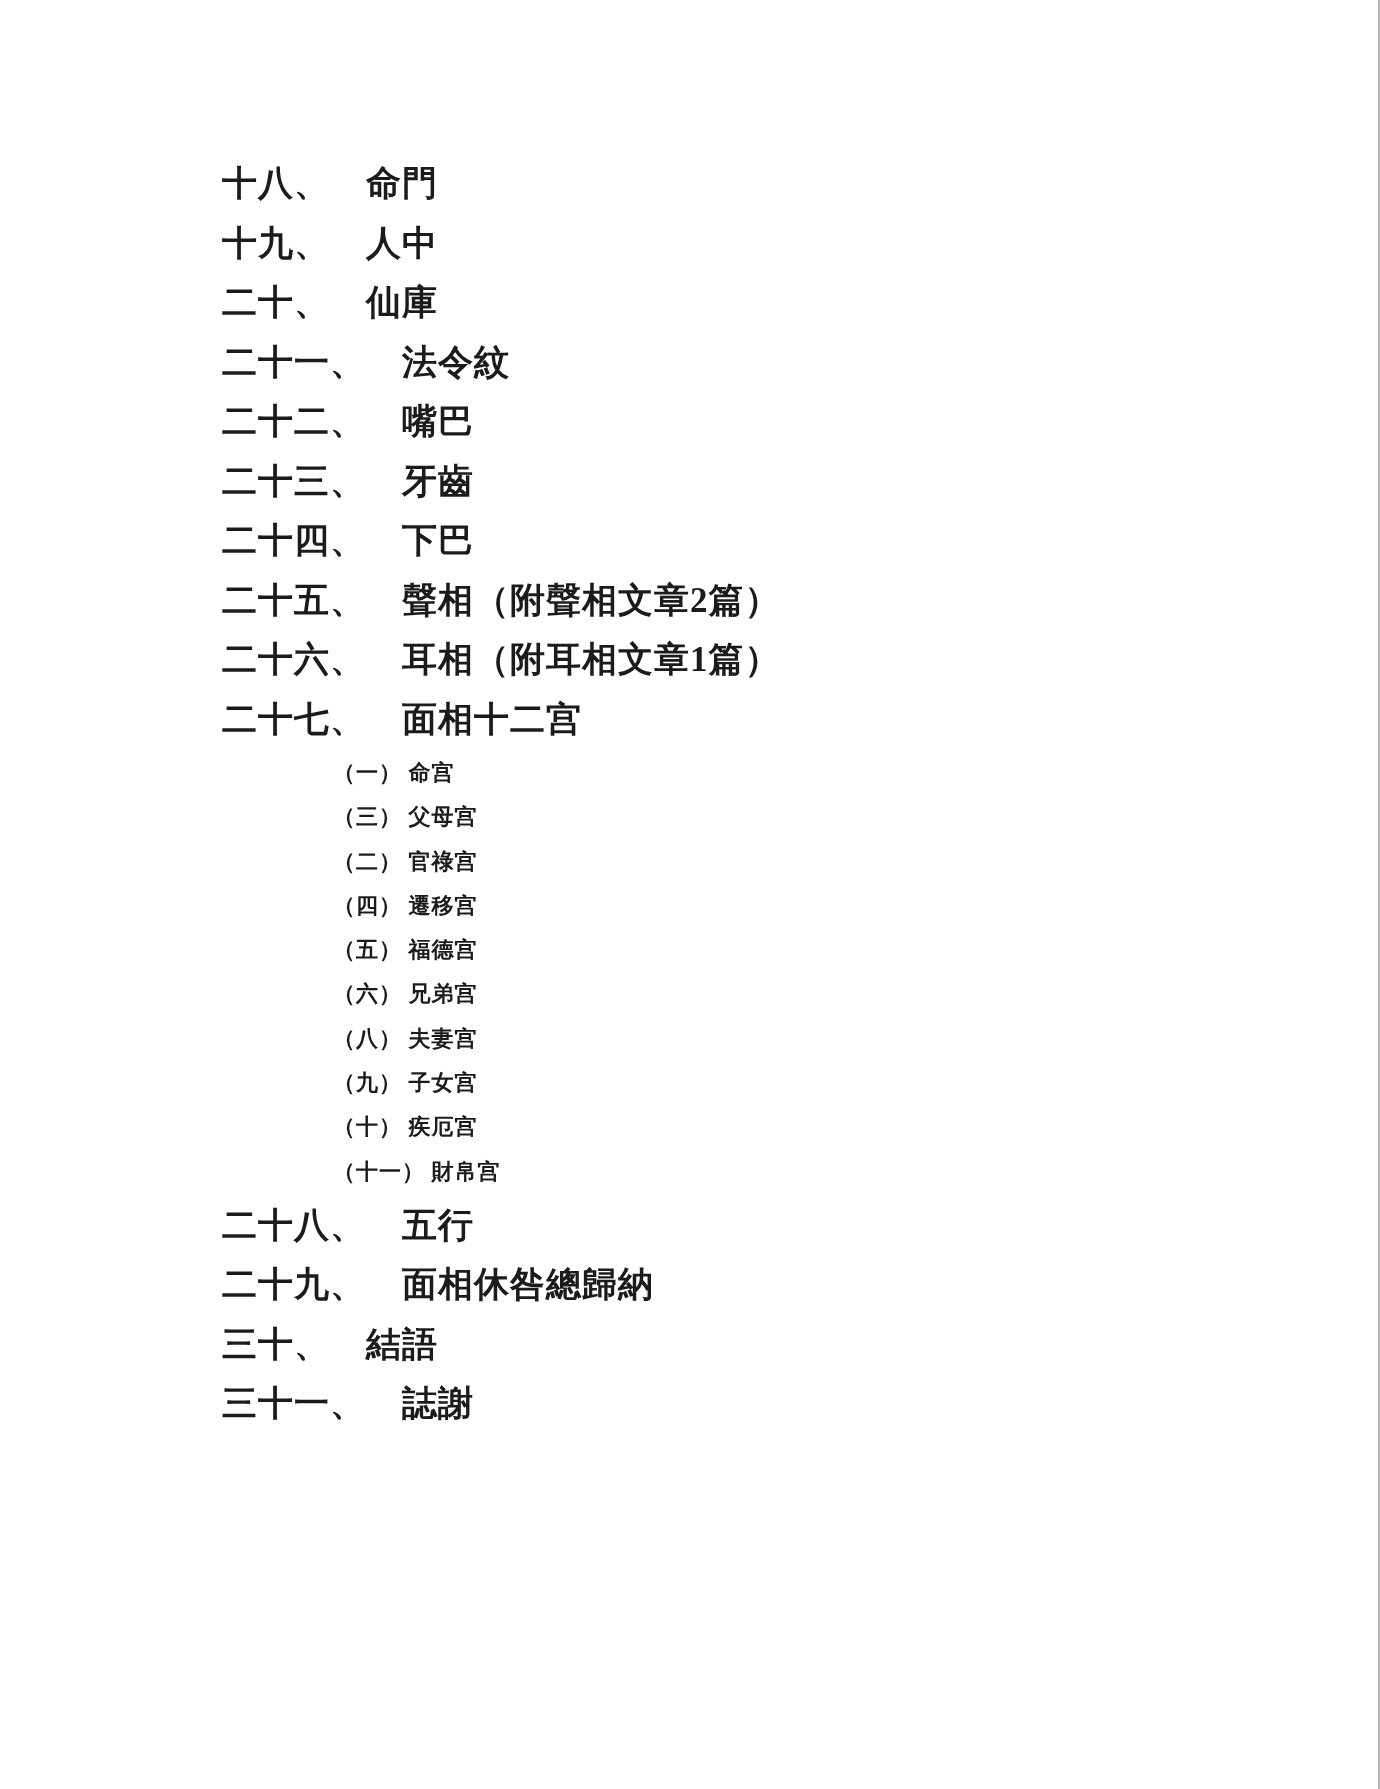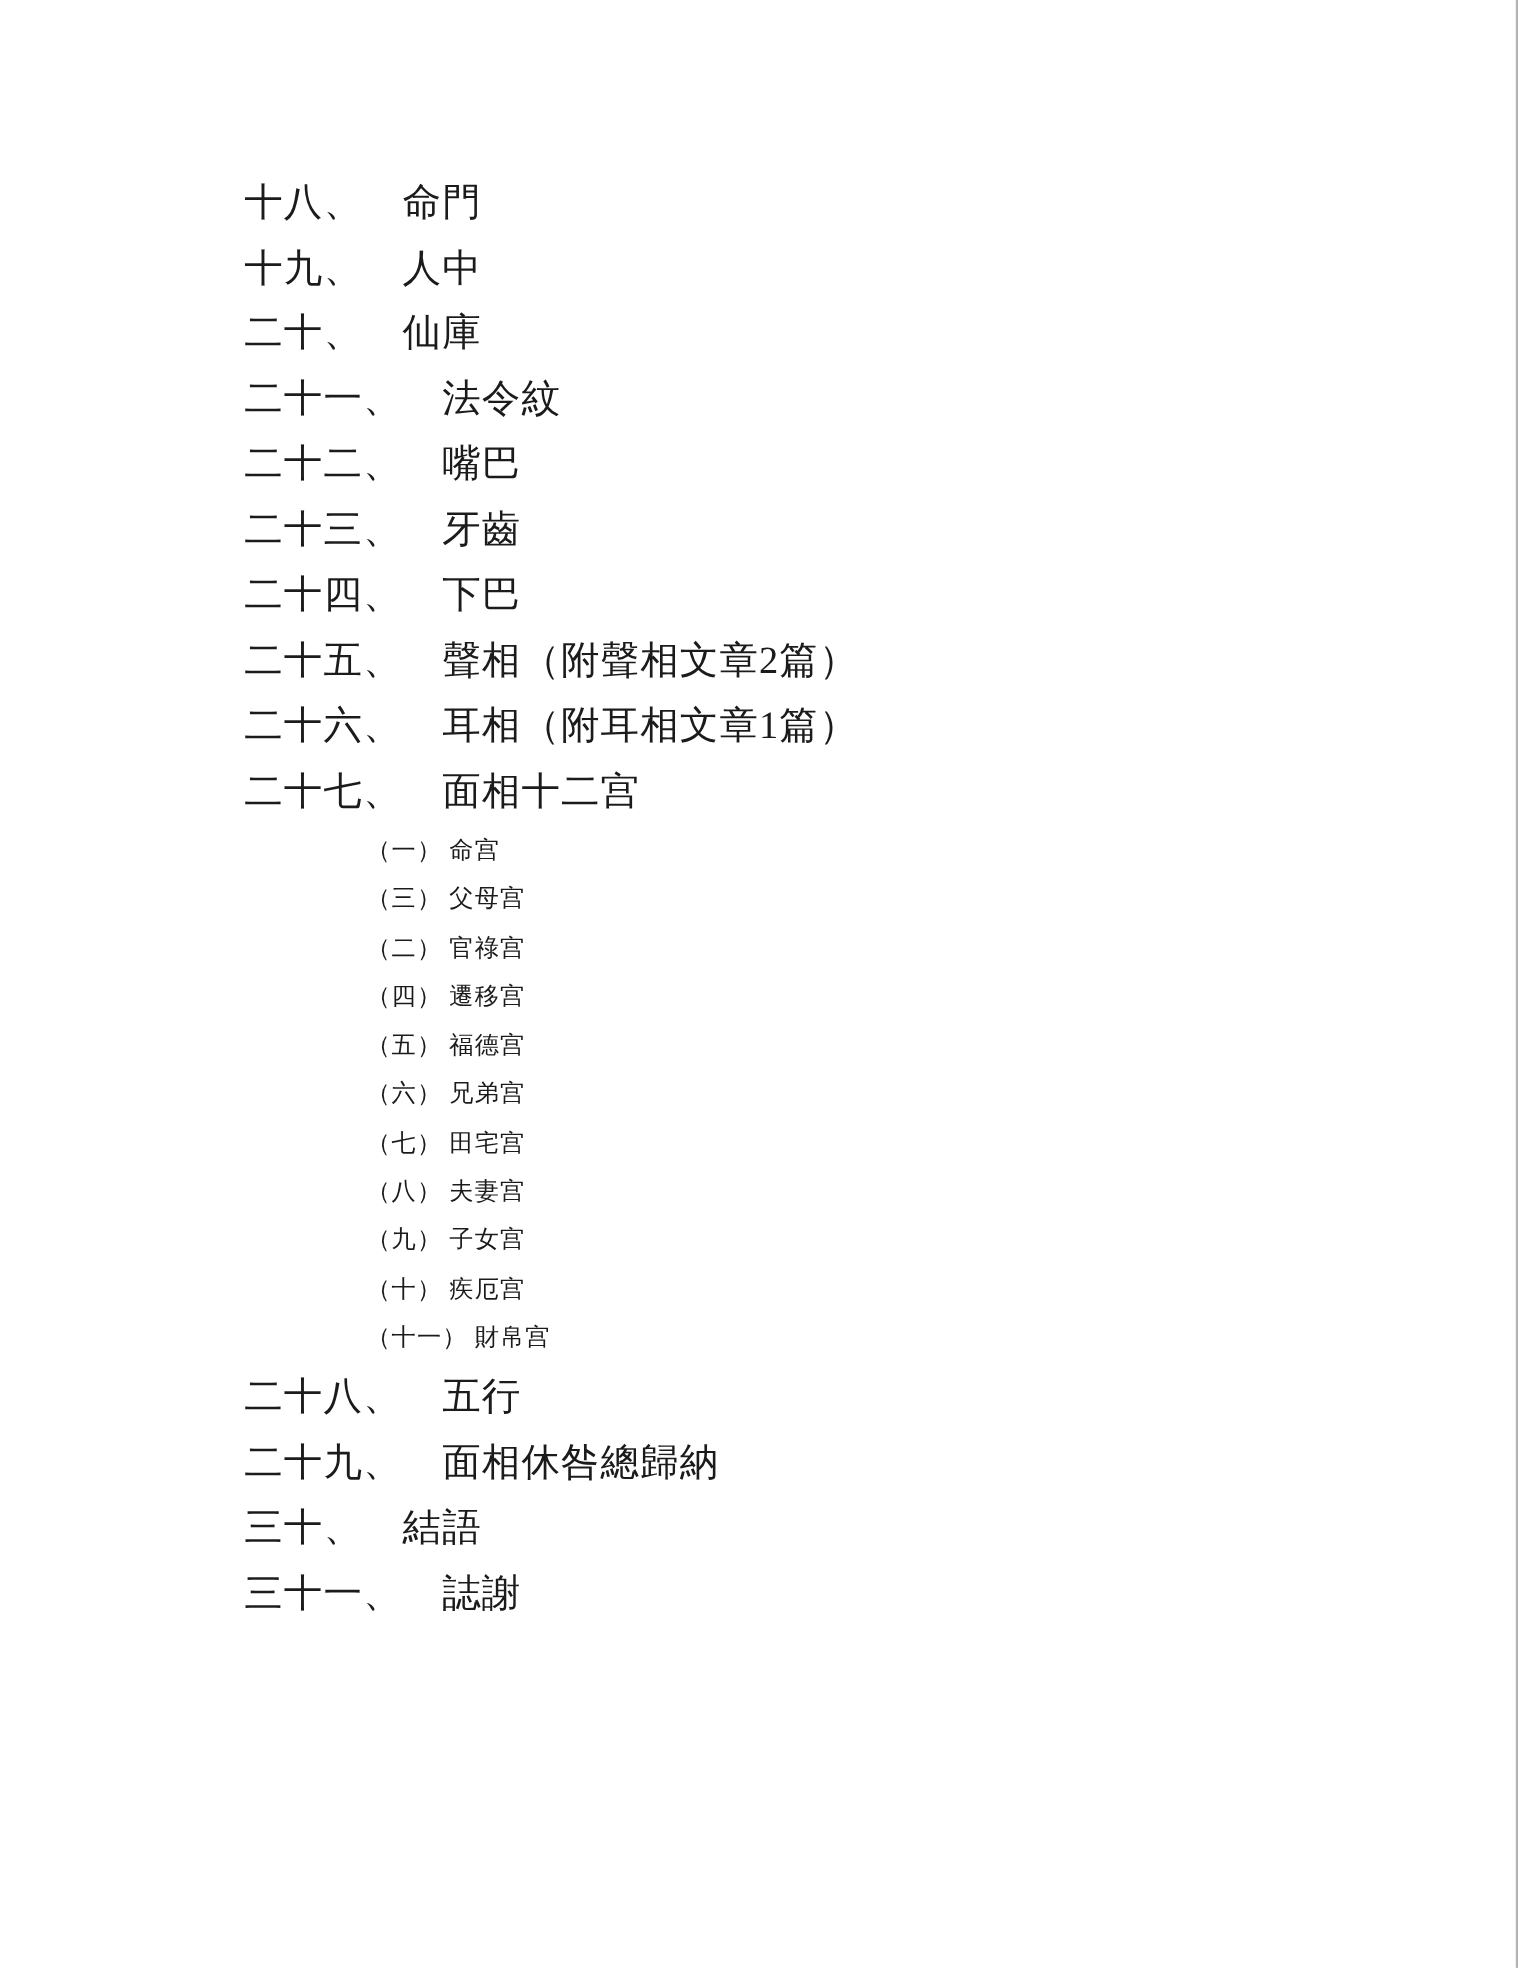--- a/index.html
+++ b/index.html
@@ -15,20 +15,21 @@
   .toc{
     position:absolute;
     left:222px;
     top:154px;
   }
   .toc-line{
     font-size:35px;
     line-height:59.5px;
     white-space:pre;
     letter-spacing:1px;
+    font-weight:bold;
   }
   .grp-sub{
     margin-top:2px;
   }
   .grp-sub .toc-line{
     font-size:22px;
     line-height:44.3px;
     margin-left:111px;
     letter-spacing:1px;
   }
@@ -63,21 +64,20 @@
       <div class="toc-line">二十七、　面相十二宫</div>
     </div>
 
     <div class="grp-sub">
       <div class="toc-line">（一） 命宫</div>
       <div class="toc-line">（三） 父母宫</div>
       <div class="toc-line">（二） 官祿宫</div>
       <div class="toc-line">（四） 遷移宫</div>
       <div class="toc-line">（五） 福德宫</div>
       <div class="toc-line">（六） 兄弟宫</div>
-      <div class="toc-line">（七） 田宅宫</div>
       <div class="toc-line">（八） 夫妻宫</div>
       <div class="toc-line">（九） 子女宫</div>
       <div class="toc-line">（十） 疾厄宫</div>
       <div class="toc-line">（十一） 財帛宫</div>
     </div>
 
     <div class="grp-bottom">
       <div class="toc-line">二十八、　五行</div>
       <div class="toc-line">二十九、　面相休咎總歸納</div>
       <div class="toc-line">三十、　結語</div>

